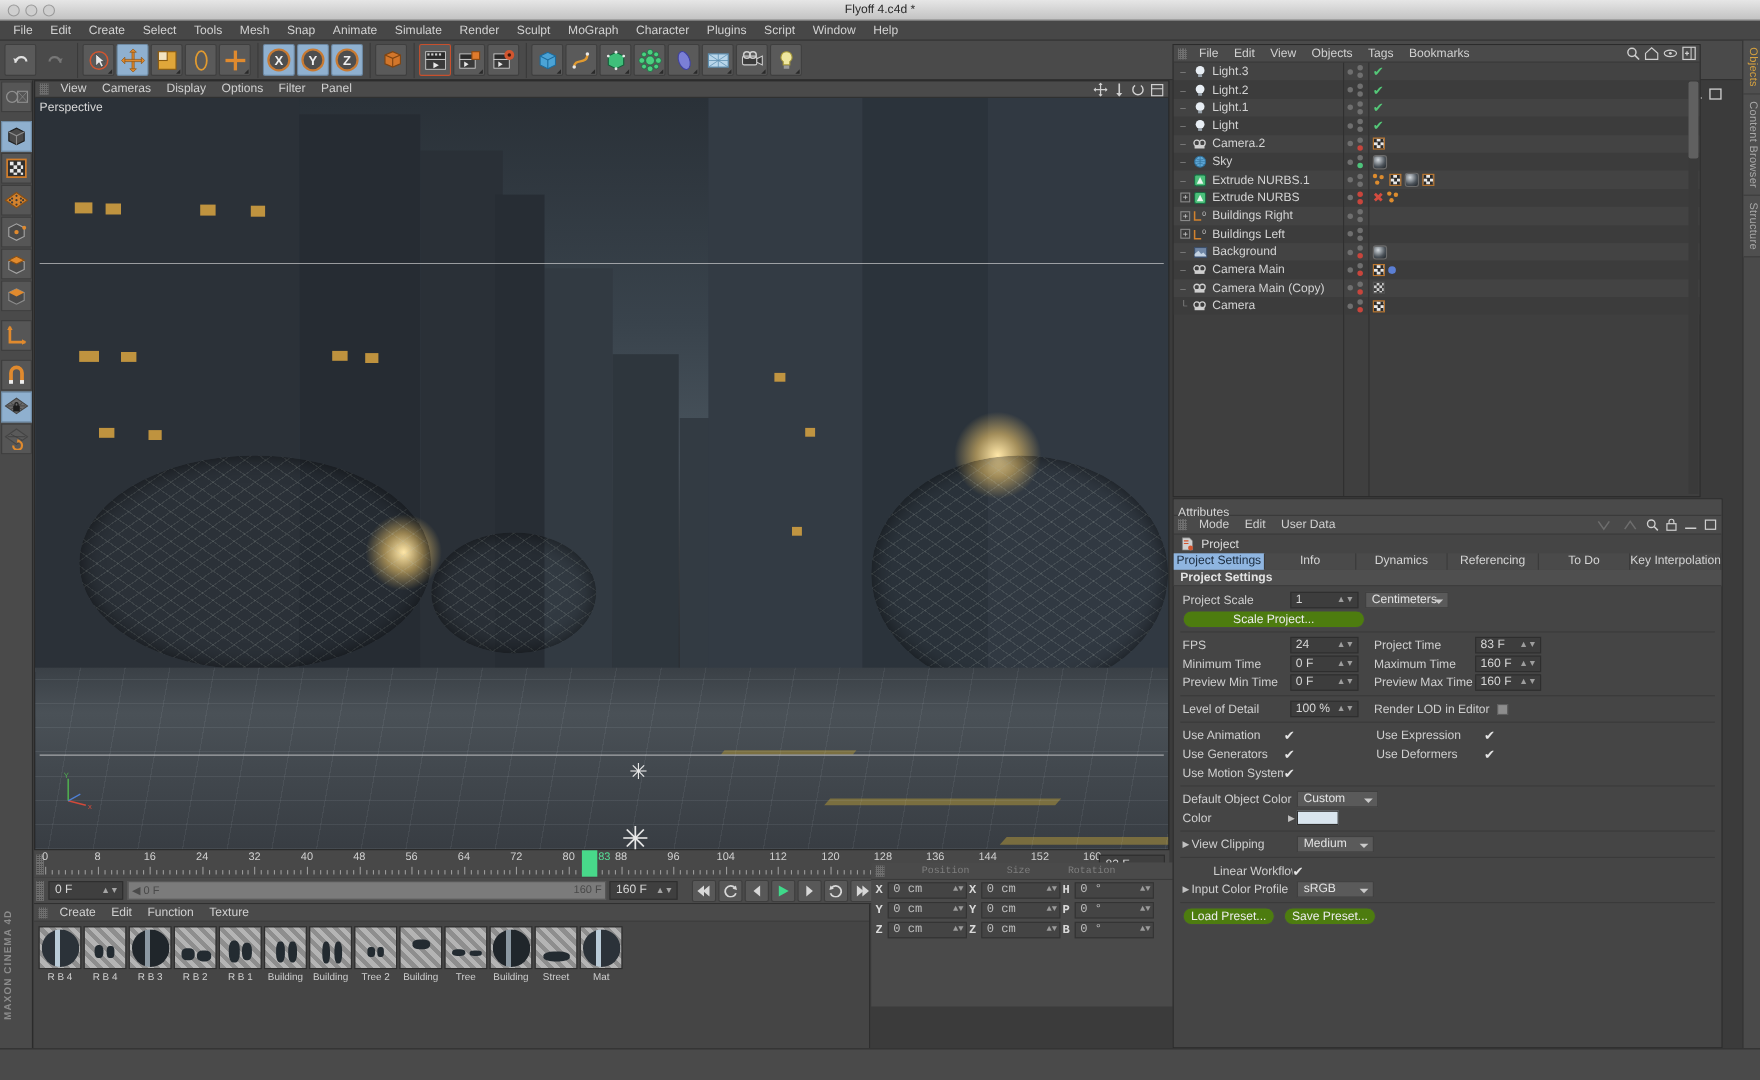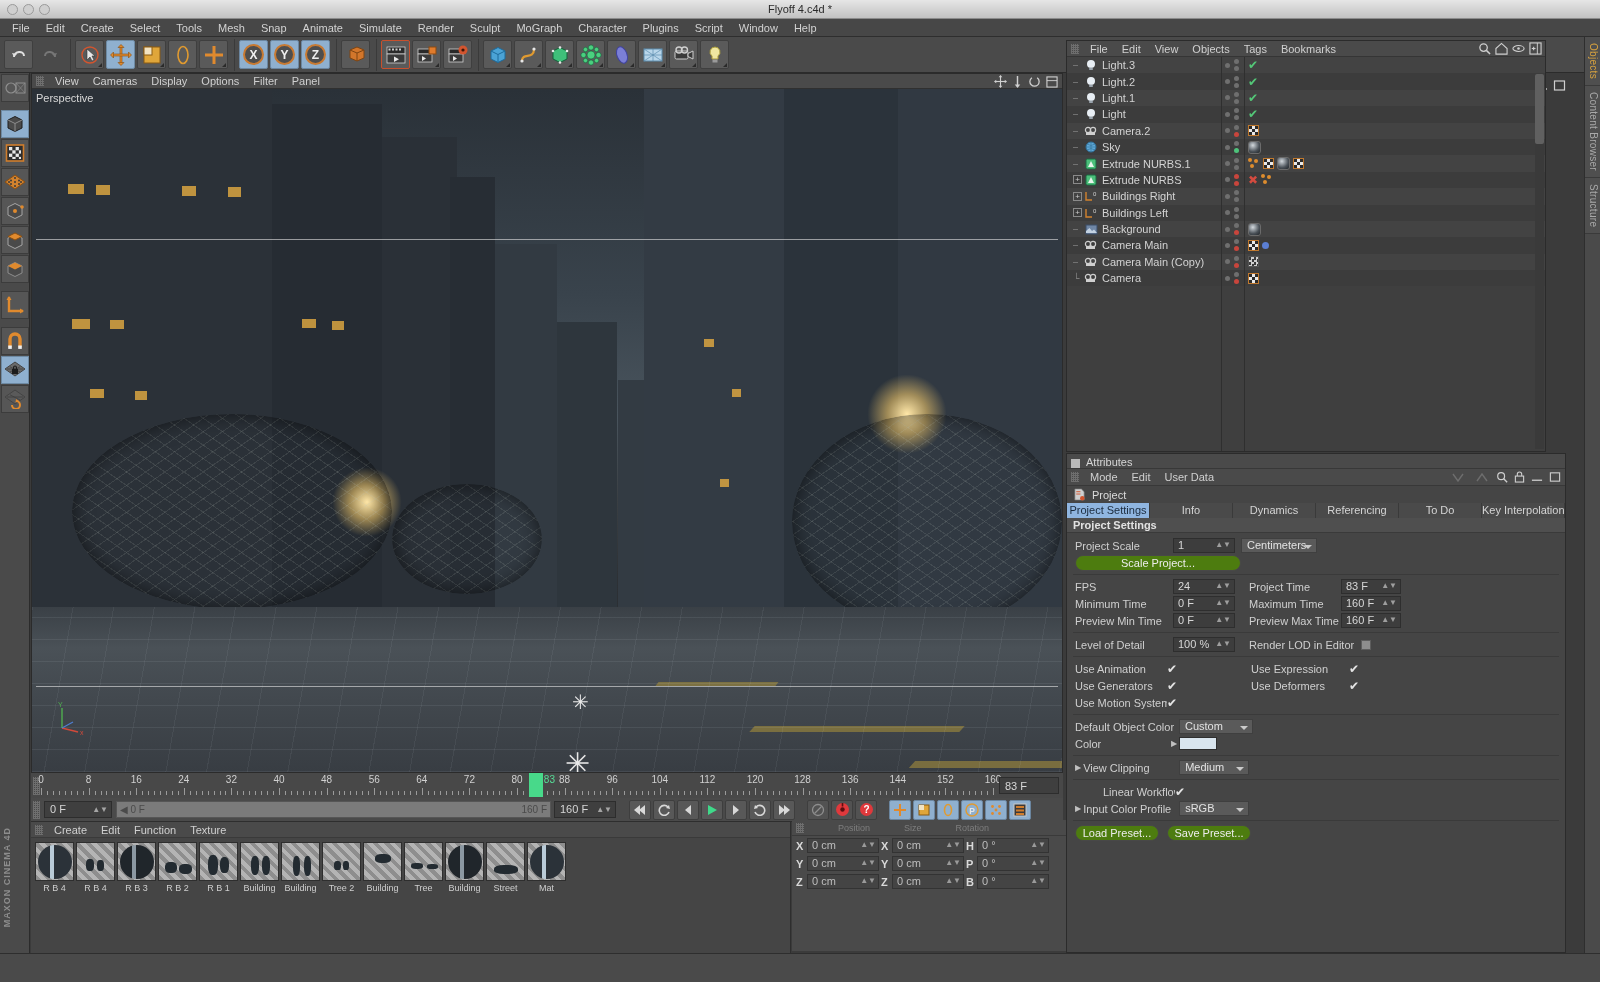--- a/index.html
+++ b/index.html
@@ -253,22 +253,23 @@
       radial-gradient(circle at 35% 28%, #9fb6c8 0%, #5d6f7e 40%, #222a31 100%);
   }
   .matfrag{position:absolute;background:#232b31;border-radius:40%;}
   .matlabel {
     font-size: 9px; color: #cfcfcf; text-align: center; margin-top: 2px;
     white-space: nowrap; overflow: hidden; line-height: 11px;
   }
 
   
   .coordpanel {
-    position: absolute; left: 792px; top: 820px; width: 278px; height: 131px;
+    position: absolute; left: 792px; top: 784px; width: 278px; height: 131px;
     background: #4a4a4a;
+    font-family: Liberation Mono, monospace;
   }
   .coordhead {
     height: 16px; display: flex; align-items: center; padding-left: 4px;
     border-bottom: 1px solid #3a3a3a; gap: 34px;
   }
   .coordhead .grip{width:8px;height:10px;
     background-image: repeating-linear-gradient(0deg,#6e6e6e 0 1px,transparent 1px 2px),
                       repeating-linear-gradient(90deg,#6e6e6e 0 1px,transparent 1px 2px);}
   .coordhead .ch { font-size: 9px; color: #7e7e7e; }
   .coordrow { display: flex; align-items: center; height: 17px; margin-top: 1px; padding-left:4px;}
@@ -350,23 +351,24 @@
   .tagblue{width:7px;height:7px;border-radius:50%;background:#5b7fd4;}
   .objcolsep { position: absolute; left: 154px; top: 0; bottom: 0; width: 1px; background: #2f2f2f;}
   .objcolsep2 { position: absolute; left: 177px; top: 0; bottom: 0; width: 1px; background: #2f2f2f;}
 
   
   .attrpanel {
     position: absolute; left: 1066px; top: 453px; width: 500px; height: 500px;
     background: #454545; border: 1px solid #2b2b2b;
   }
   .attrtitle {
-    height: 15px; background: #4a4a4a; display: flex; align-items: flex-end;
+    height: 15px; background: #4a4a4a; display: flex; align-items: flex-start;
     padding-left: 4px; font-size: 11px; color: #d6d6d6; gap: 6px;
     border-bottom: 1px solid #383838;
+    flex-direction: column;
   }
   .sqicon { width: 9px; height: 9px; background: #b9b9b9; }
   .attrmenu {
     height: 17px; background: #4a4a4a; display: flex; align-items: center;
     padding-left: 4px; position: relative; border-bottom: 1px solid #383838;
   }
   .attrmenu .grip{width:8px;height:10px;margin-right:4px;
     background-image: repeating-linear-gradient(0deg,#6e6e6e 0 1px,transparent 1px 2px),
                       repeating-linear-gradient(90deg,#6e6e6e 0 1px,transparent 1px 2px);}
   .attrmenu .mi { padding: 0 7px; font-size: 11px; color: #d0d0d0; }

